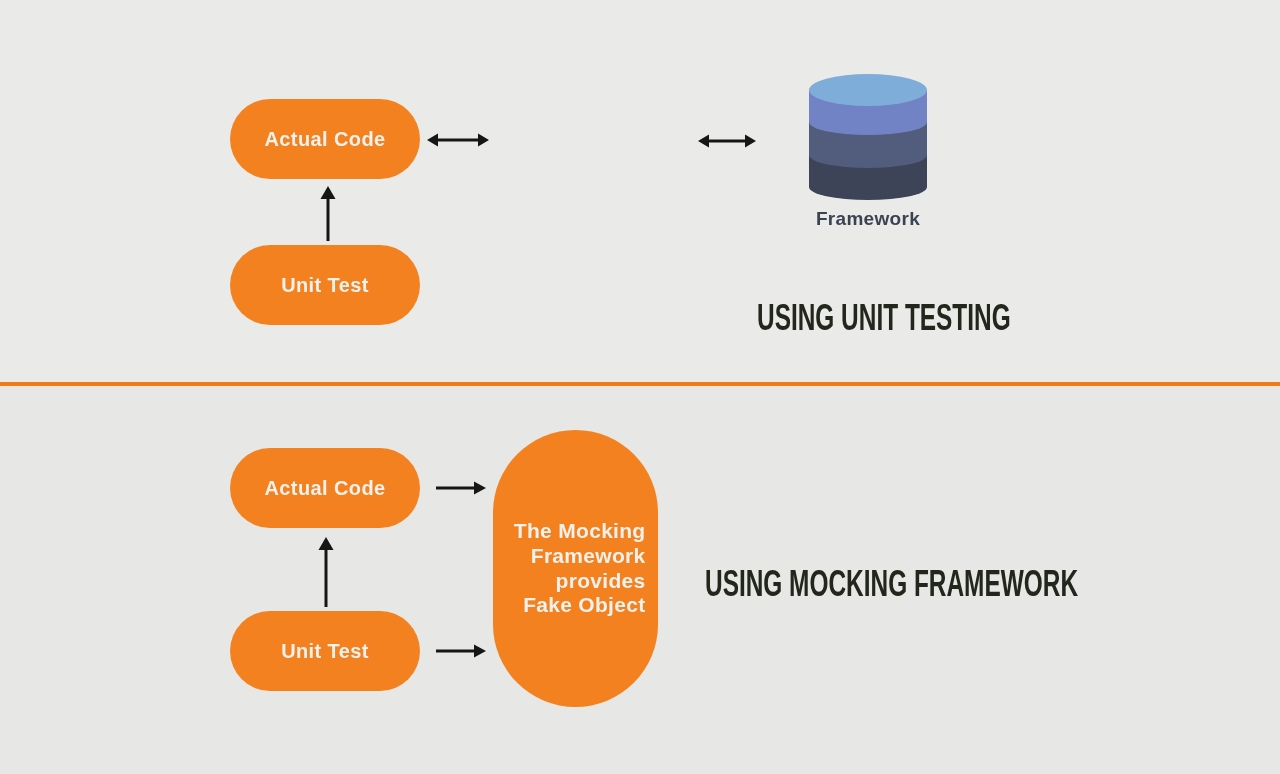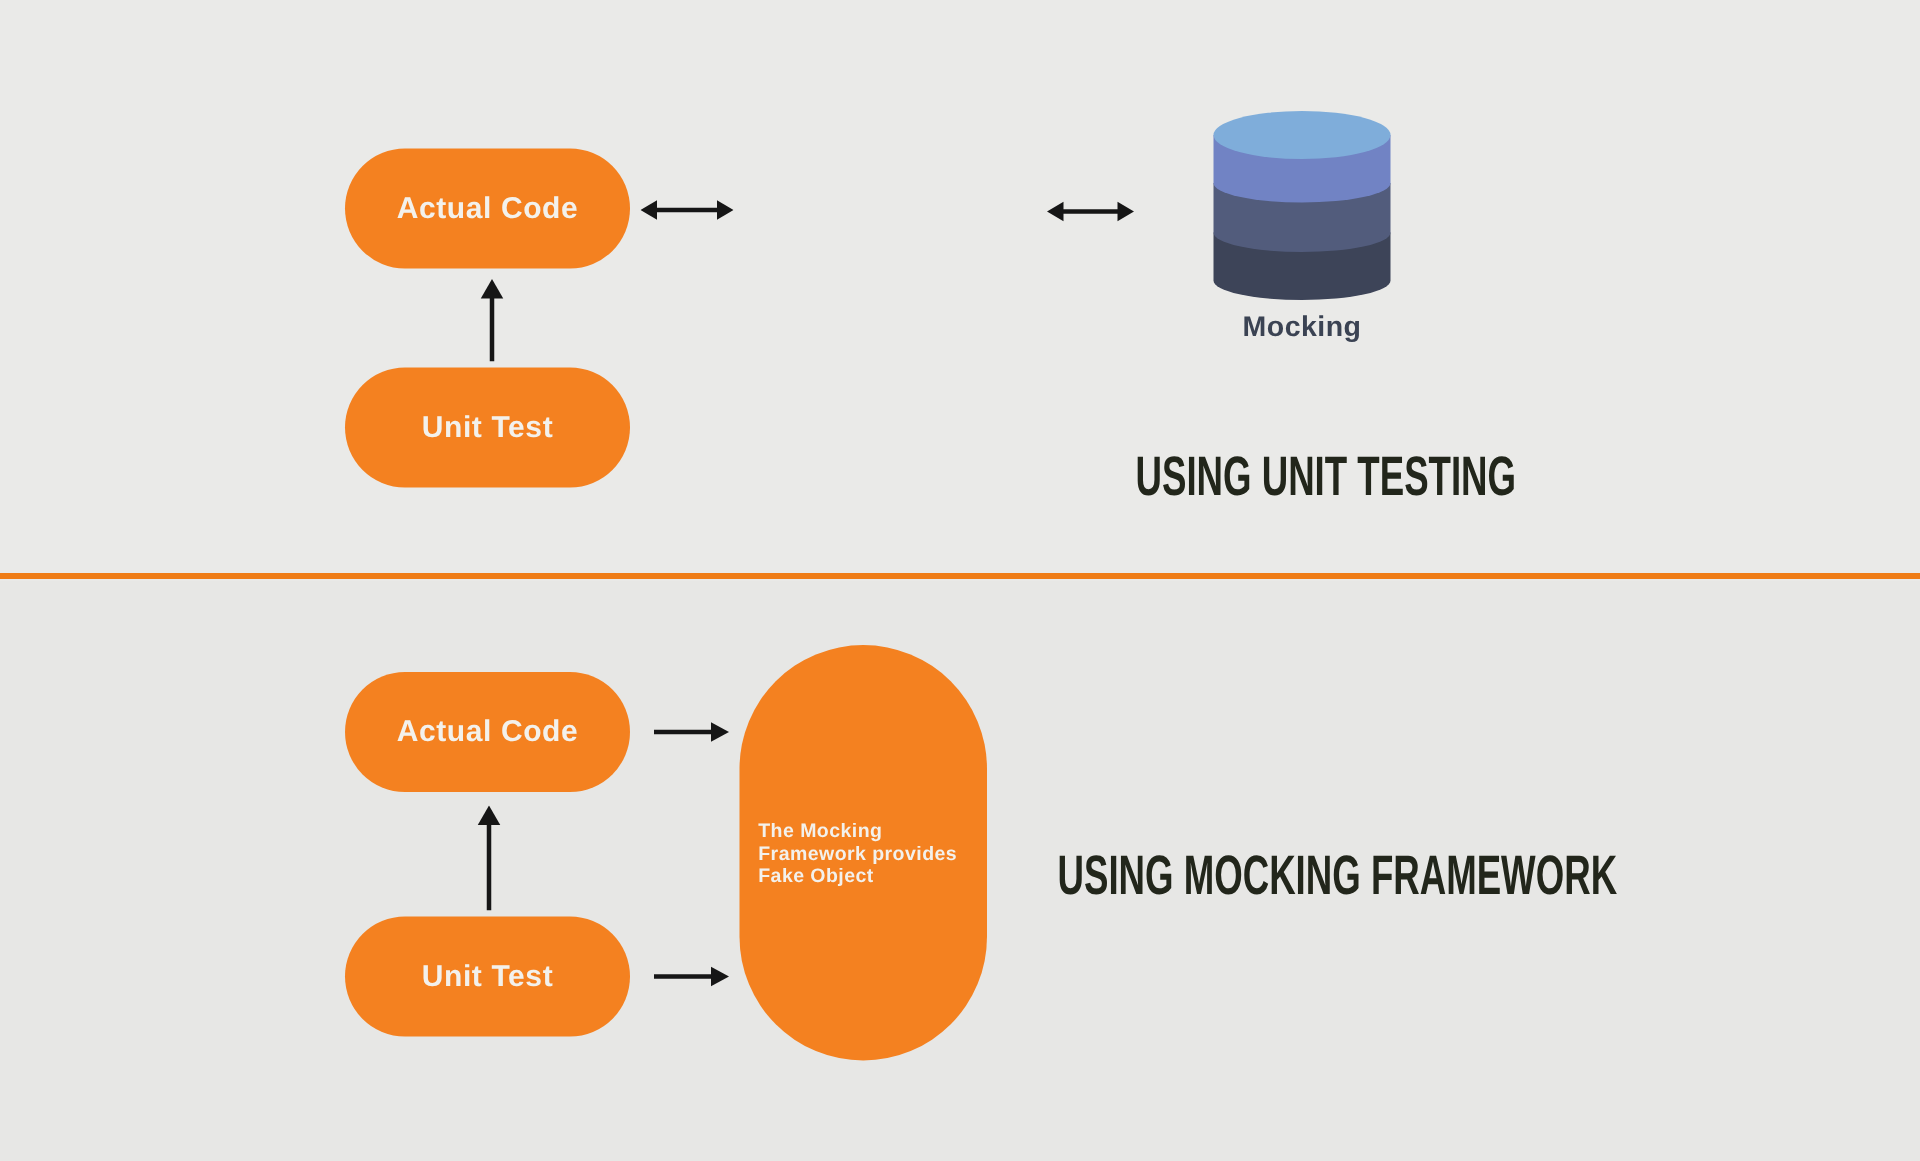--- a/index.html
+++ b/index.html
@@ -24,22 +24,22 @@
   .section-top{top:0;height:383px;background:var(--background-top);}
   .section-bottom{top:387px;height:387px;background:var(--background-bottom);}
   .divider{position:absolute;left:0;top:382px;width:1280px;height:4px;background:var(--divider);}
   .pill{
     position:absolute;background:var(--orange);border-radius:42px;
     display:flex;align-items:center;justify-content:center;text-align:center;
     color:var(--pill-text);font-weight:bold;font-size:20px;letter-spacing:.4px;line-height:1.25;
   }
   .capsule{
     position:absolute;background:var(--orange);border-radius:90px;
-    display:flex;align-items:center;justify-content:center;text-align:left;
-    color:var(--pill-text);font-weight:bold;font-size:13px;letter-spacing:.3px;line-height:1.17;
+    display:flex;align-items:center;justify-content:center;text-align:right;
+    color:var(--pill-text);font-weight:bold;font-size:21px;letter-spacing:.3px;line-height:1.17;
     padding:0 12px;
   }
   .arrow-svg{position:absolute;display:block;}
   .arrow-line{stroke:var(--arrow);stroke-width:3;}
   .arrow-head{fill:var(--arrow);}
   .section-title{
     position:absolute;color:var(--title-text);font-weight:bold;font-size:37px;
     white-space:nowrap;transform:scaleX(.66);transform-origin:left center;
     letter-spacing:0;
   }
@@ -73,21 +73,21 @@
       <polygon class="arrow-head" points="58,11 47,4.5 47,17.5"></polygon>
     </svg>
 
     <svg class="db-icon" style="left:808px;top:73px;" width="120" height="130" viewBox="0 0 120 130">
       <path style="fill:var(--db-band3);" d="M1 82 V114 A59 13 0 0 0 119 114 V82 Z"></path>
       <path style="fill:var(--db-band2);" d="M1 49 V82 A59 13 0 0 0 119 82 V49 Z"></path>
       <path style="fill:var(--db-band1);" d="M1 17 V49 A59 13 0 0 0 119 49 V17 Z"></path>
       <ellipse style="fill:var(--db-top);" cx="60" cy="17" rx="59" ry="16"></ellipse>
     </svg>
 
-    <div class="db-label" style="left:808px;top:208px;width:120px;">Mocking</div>
+    <div class="db-label" style="left:808px;top:208px;width:120px;">Framework</div>
 
     <svg class="arrow-svg" style="left:317px;top:186px;" width="22" height="55" viewBox="0 0 22 55">
       <line class="arrow-line" x1="11" y1="12" x2="11" y2="55"></line>
       <polygon class="arrow-head" points="11,0 3.5,13 18.5,13"></polygon>
     </svg>
 
     <div class="pill" style="left:230px;top:245px;width:190px;height:80px;">
       <span>Unit Test</span>
     </div>
 

